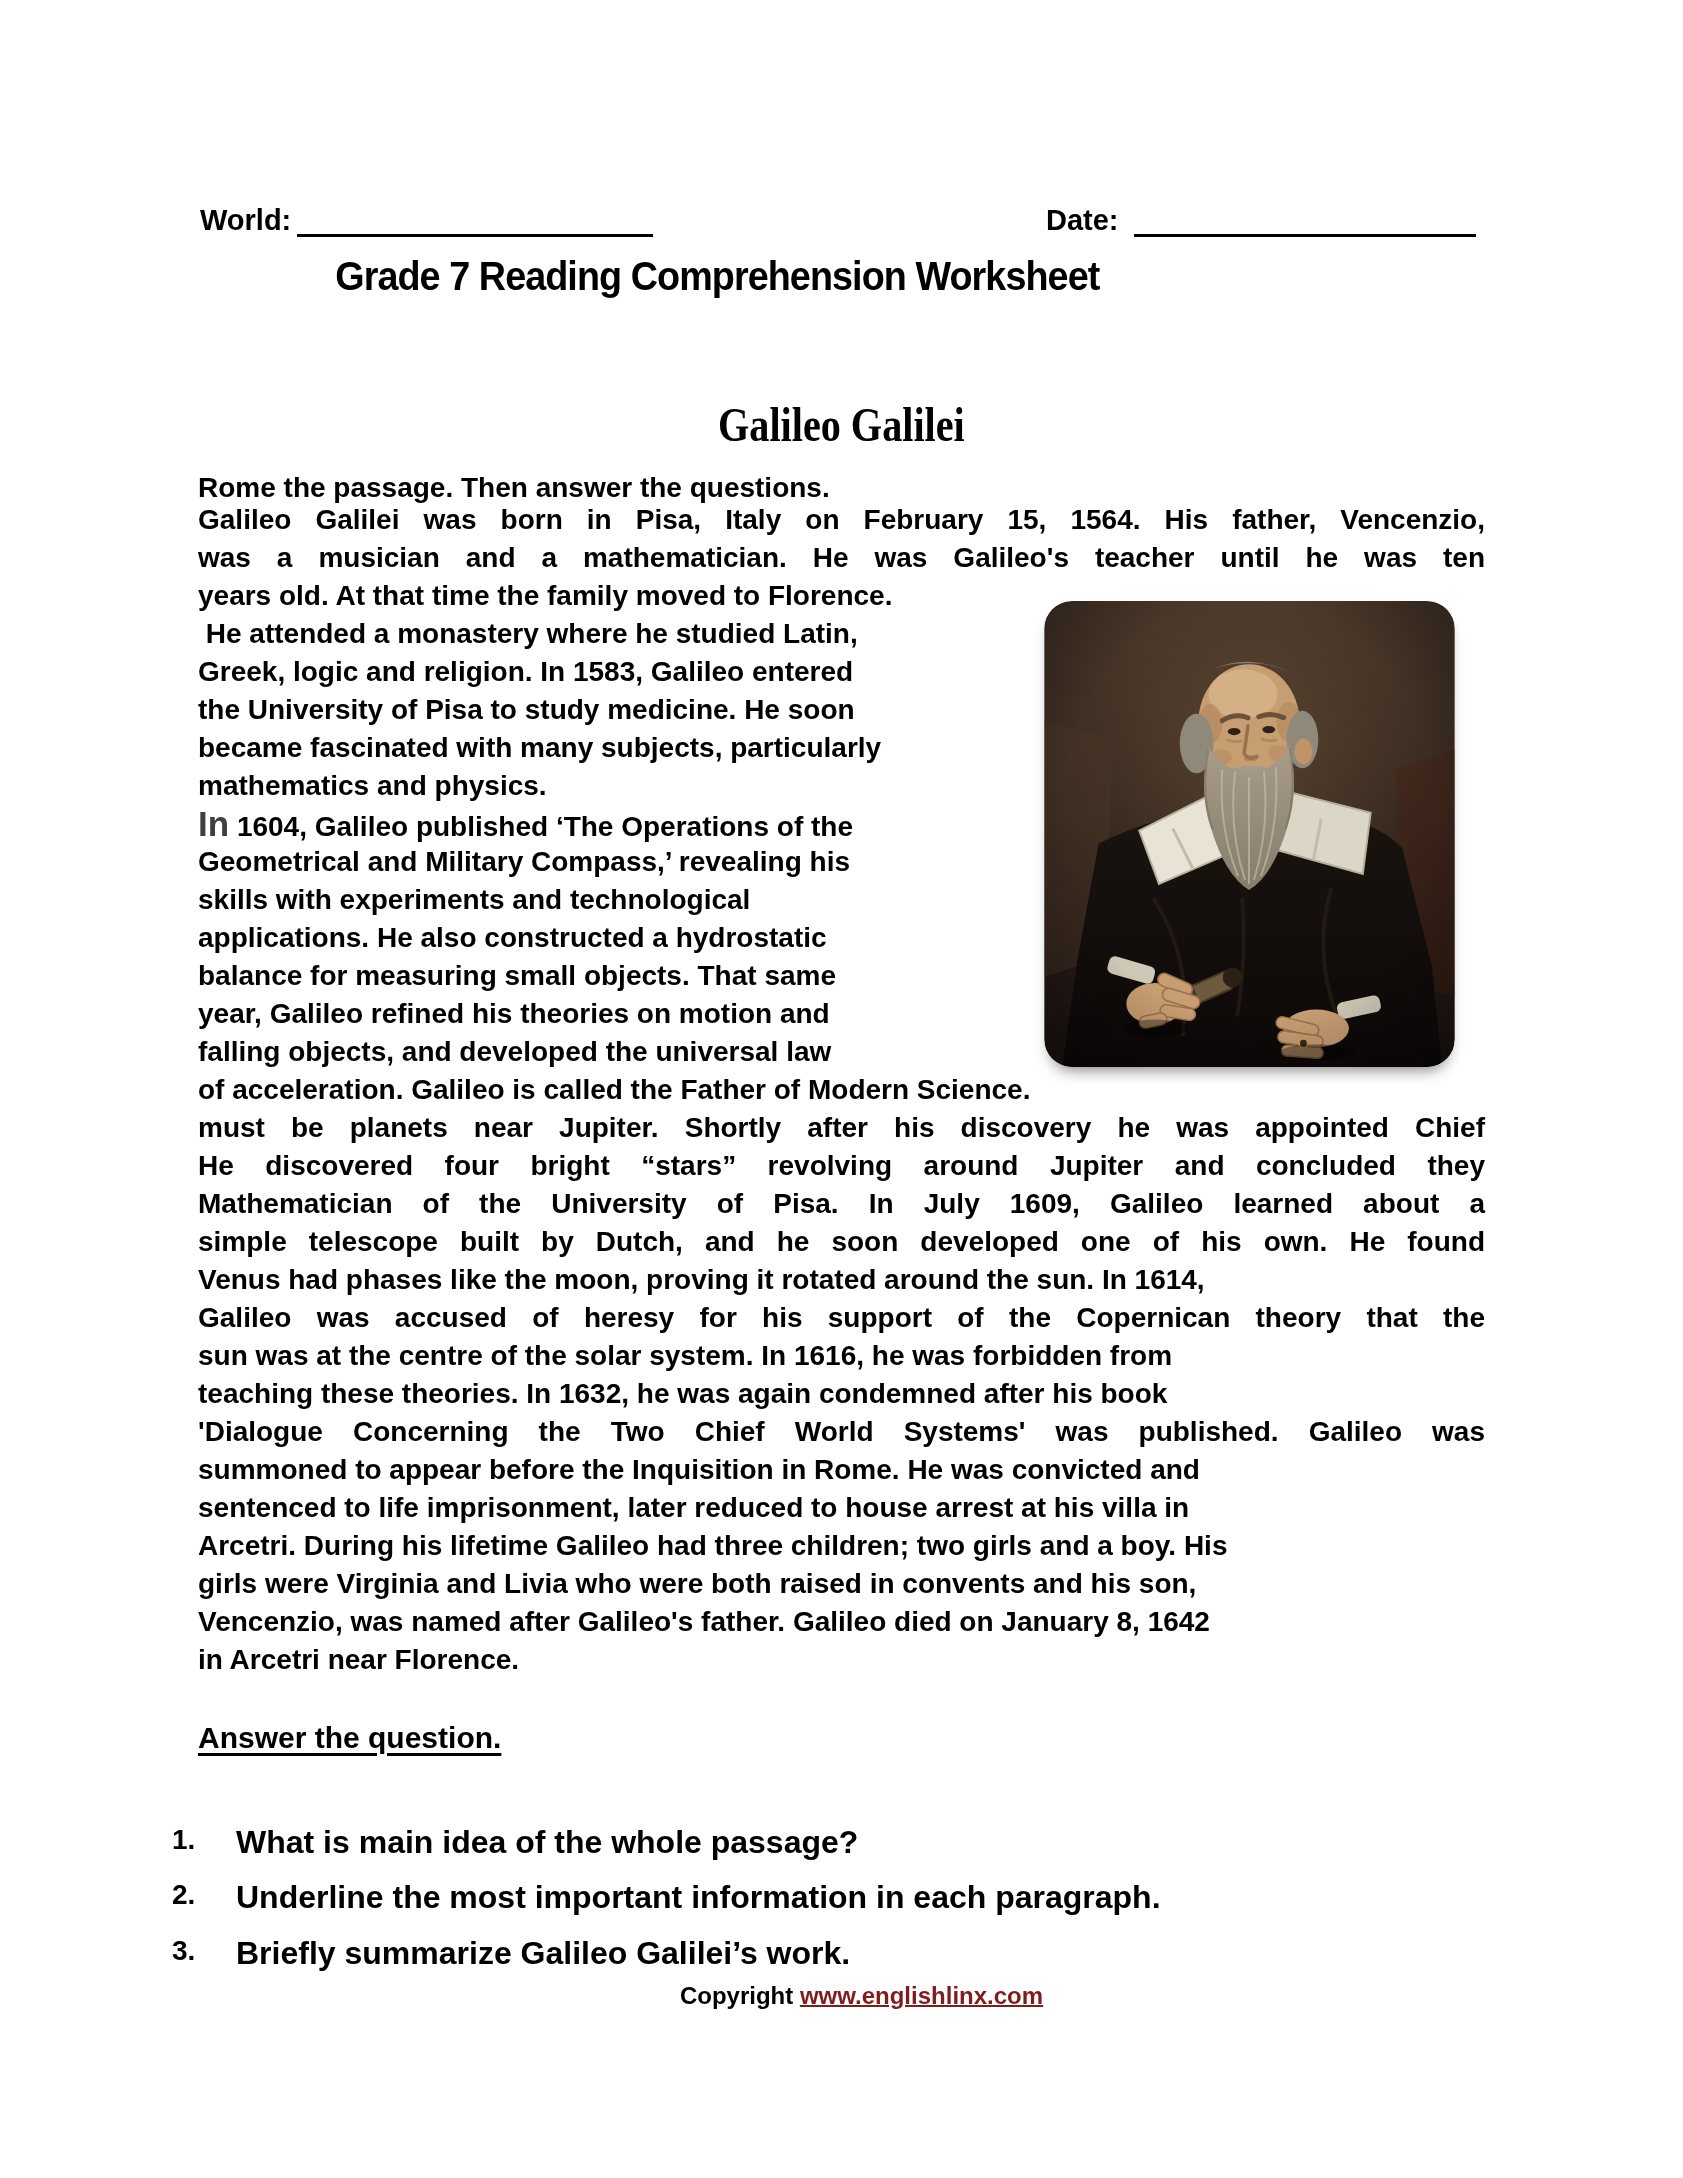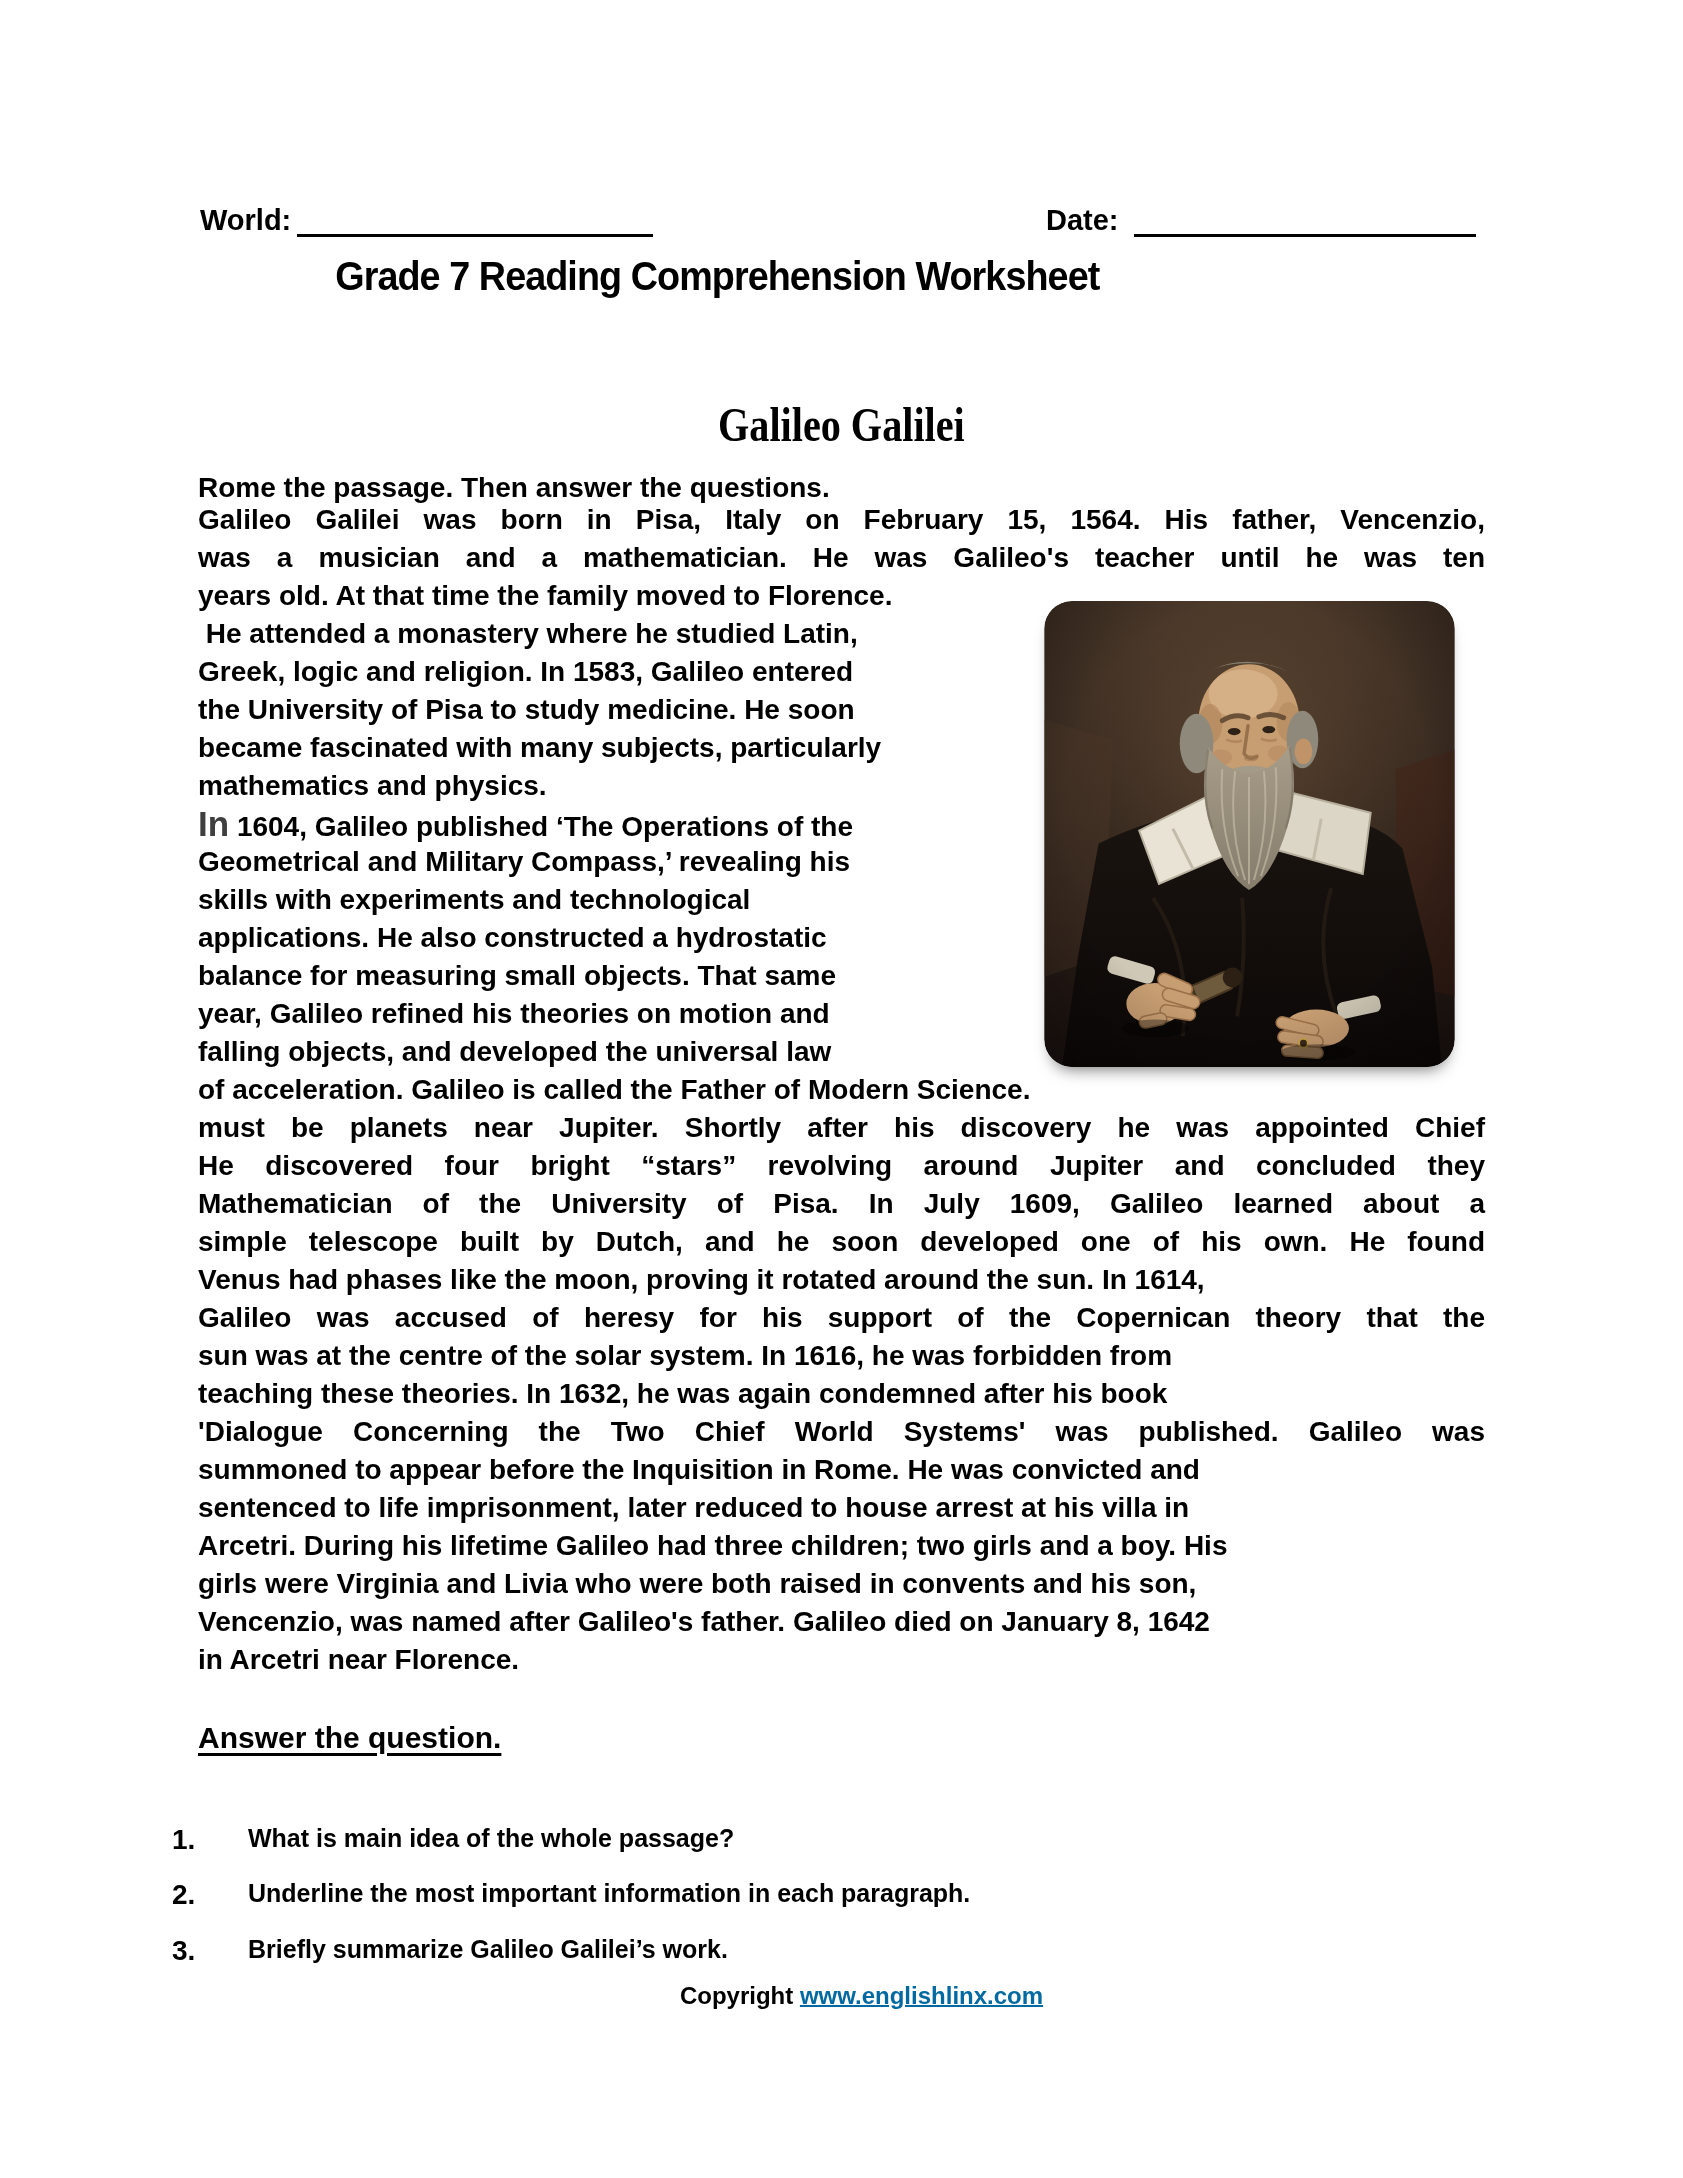--- a/index.html
+++ b/index.html
@@ -38,27 +38,27 @@
     left:1044px;top:601px;width:411px;height:466px;border-radius:28px;
     overflow:hidden;box-shadow:0 10px 16px -8px rgba(0,0,0,.55);
   }
   #portrait svg{display:block;width:411px;height:466px;}
   
   #answer-heading{
     left:198px;top:1721px;font-weight:bold;font-size:30px;
     text-decoration:underline;text-decoration-thickness:3px;text-underline-offset:5px;
   }
   .q-num{position:absolute;left:172px;font-weight:bold;font-size:28px;}
-  .q-text{position:absolute;left:248px;font-weight:bold;font-size:25px;}
+  .q-text{position:absolute;left:236px;font-weight:bold;font-size:32px;}
   
   #copyright{
     left:0;top:1982px;width:1683px;text-align:center;font-weight:bold;font-size:24px;
     padding-left:40px;box-sizing:border-box;
   }
-  #copyright a{color:#0369a1;text-decoration:underline;text-decoration-thickness:2px;cursor:pointer;text-align:right;}
+  #copyright a{color:#7f1d1d;text-decoration:underline;text-decoration-thickness:2px;cursor:pointer;text-align:right;}
 </style>
 </head>
 <body>
 
 <span class="abs lbl" id="name-label">World:</span>
 <span class="abs blank" id="name-blank"></span>
 <span class="abs lbl" id="date-label">Date:</span>
 <span class="abs blank" id="date-blank"></span>
 
 <div class="abs" id="title-row">

